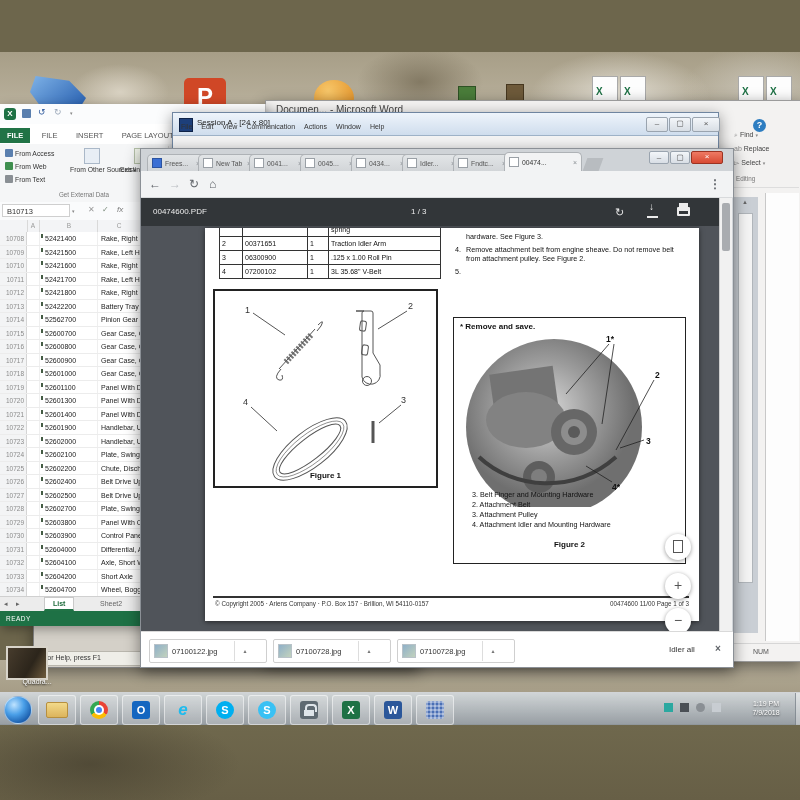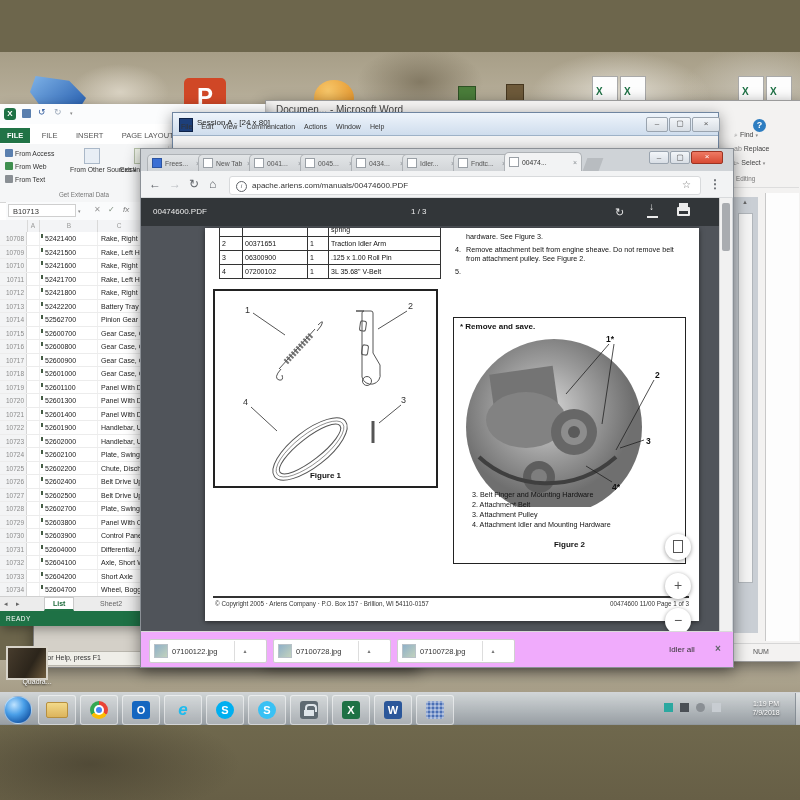--- a/index.html
+++ b/index.html
@@ -63,21 +63,21 @@
   .pdftxt{color:#ececec;font-size:8px;line-height:28px;}
   #pdfbody{position:absolute;left:0;top:77px;width:579px;height:405px;background:#50545a;overflow:hidden;}
   #pdfscroll{position:absolute;left:578px;top:49px;width:13px;height:433px;background:#f1f1f1;border-left:1px solid #d0d0d0;box-sizing:border-box;}
   #page{position:absolute;left:64px;top:2px;width:494px;height:393px;background:#fff;box-shadow:0 1px 5px rgba(0,0,0,.55);}
   .ptable{position:absolute;border-collapse:collapse;font-size:7px;color:#111;}
   .ptable td{border:1px solid #333;padding:0 2px;height:13px;line-height:13px;white-space:nowrap;}
   .instr{font-size:7.2px;color:#111;line-height:9.5px;}
   .figbox{position:absolute;border:2px solid #222;background:#fff;}
   .figcap{font-size:8px;font-weight:bold;color:#111;text-align:center;}
   .legend-line{font-size:7.2px;color:#111;line-height:10px;}
-  #dlbar{position:absolute;left:0;top:482px;width:592px;height:36px;background:#f0abfc;border-top:1px solid #d9d9d9;box-sizing:border-box;}
+  #dlbar{position:absolute;left:0;top:482px;width:592px;height:36px;background:#ffffff;border-top:1px solid #d9d9d9;box-sizing:border-box;}
   .chip{position:absolute;top:7px;height:22px;background:#fff;border:1px solid #cfcfcf;border-radius:2px;display:flex;align-items:center;}
   .chip .jpgico{width:12px;height:12px;margin:0 4px;border:1px solid #b8c2c8;background:linear-gradient(135deg,#8fb0c9,#c2d2bd);}
   .chip .fn{font-size:7.5px;color:#333;width:62px;}
   .chip .ch{border-left:1px solid #ddd;width:20px;text-align:center;font-size:6px;color:#777;line-height:20px;}
   .fab{position:absolute;width:26px;height:26px;border-radius:50%;background:#fff;box-shadow:0 1px 4px rgba(0,0,0,.4);text-align:center;}
   
   #taskbar{left:0;top:692px;width:800px;height:32px;background:linear-gradient(rgba(215,222,228,.85),rgba(150,160,172,.82));border-top:1px solid rgba(255,255,255,.55);}
   .tcell{width:36px;height:28px;margin:2px 2px 0 2px;border:1px solid rgba(255,255,255,.5);background:rgba(255,255,255,.18);border-radius:3px;display:flex;align-items:center;justify-content:center;flex:none;}
   .sq{width:18px;height:18px;border-radius:3px;color:#fff;font-weight:bold;font-size:11px;text-align:center;line-height:18px;}
   .clock{font-size:7px;color:#fff;text-shadow:0 1px 2px rgba(0,0,0,.7);text-align:center;line-height:9px;}
@@ -160,21 +160,21 @@
         <div class="xbtn" style="line-height:8px;margin-top:2px;"><span>From Other Sources</span> <span style="font-size:5px;">▾</span></div>
       </div>
       <div class="abs" style="left:120px;top:4px;width:44px;text-align:center;">
         <div style="width:14px;height:14px;margin:0 auto;background:#eef2e8;border:1px solid #b4c0a8;"></div>
         <div class="xbtn" style="line-height:8px;margin-top:2px;">Existing Connections</div>
       </div>
       <div class="abs grp-label" style="left:0;top:47px;width:168px;">Get External Data</div>
       <div class="abs" style="left:168px;top:2px;width:1px;height:52px;background:#dcdcdc;"></div>
     </div>
 
-    <div class="abs" style="left:6px;top:98px;width:265px;height:18px;background:#fafbfc;border-bottom:6px solid #3b82f6;">
+    <div class="abs" style="left:0;top:98px;width:265px;height:18px;background:#fafbfc;border-bottom:6px solid #3b82f6;">
       <div class="abs" style="left:2px;top:2px;width:68px;height:13px;background:#fff;border:1px solid #cfcfcf;font-size:7.5px;color:#333;line-height:13px;padding-left:4px;box-sizing:border-box;">B10713</div>
       <span class="abs" style="left:72px;top:6px;font-size:5px;color:#888;">▾</span>
       <span class="abs" style="left:88px;top:3px;font-size:8px;color:#999;">✕</span>
       <span class="abs" style="left:102px;top:3px;font-size:8px;color:#7a8a7a;">✓</span>
       <span class="abs" style="left:117px;top:3px;font-size:8px;font-style:italic;color:#7a7a7a;">fx</span>
     </div>
 
     <div class="abs" style="left:0;top:116px;width:265px;height:12px;background:#f3f4f6;border-bottom:1px solid #cfcfcf;">
       <span class="abs tiny" style="left:27px;top:2px;width:12px;text-align:center;color:#999;">A</span>
       <span class="abs tiny" style="left:40px;top:2px;width:58px;text-align:center;color:#999;">B</span>
@@ -424,25 +424,20 @@
           <span class="tx">×</span>
         </div>
       <div style="width:16px;height:13px;background:#b8bcc0;transform:skewX(-20deg);margin-left:10px;"></div>
     </div>
 
     <div id="navbar">
       <span class="abs navico" style="left:8px;top:0;">←</span>
       <span class="abs navico" style="left:28px;top:0;color:#b8bcc0;">→</span>
       <span class="abs navico" style="left:48px;top:0;">↻</span>
       <span class="abs navico" style="left:68px;top:0;">⌂</span>
-      <div id="urlbox">
-        <span class="abs" style="left:6px;top:4px;width:9px;height:9px;border:1px solid #5f6368;border-radius:50%;font-size:6px;color:#5f6368;text-align:center;line-height:9px;font-style:italic;">i</span>
-        <span class="abs" style="left:22px;top:4px;font-size:8px;color:#333;white-space:nowrap;">apache.ariens.com/manuals/00474600.PDF</span>
-        <span class="abs" style="left:452px;top:2px;font-size:10px;color:#757575;">☆</span>
-      </div>
       <span class="abs navico" style="left:568px;top:0;font-weight:bold;">⋮</span>
     </div>
 
     <div id="pdfbar">
       <span class="abs pdftxt" style="left:12px;top:0;">00474600.PDF</span>
       <span class="abs pdftxt" style="left:270px;top:0;">1 / 3</span>
       <span class="abs pdftxt" style="left:474px;top:0;font-size:11px;">↻</span>
       <span class="abs" style="left:506px;top:6px;width:12px;height:14px;">
         <span class="abs" style="left:2px;top:-3px;font-size:10px;color:#ececec;">↓</span>
         <span class="abs" style="left:0;top:12px;width:11px;height:2px;background:#ececec;"></span>

